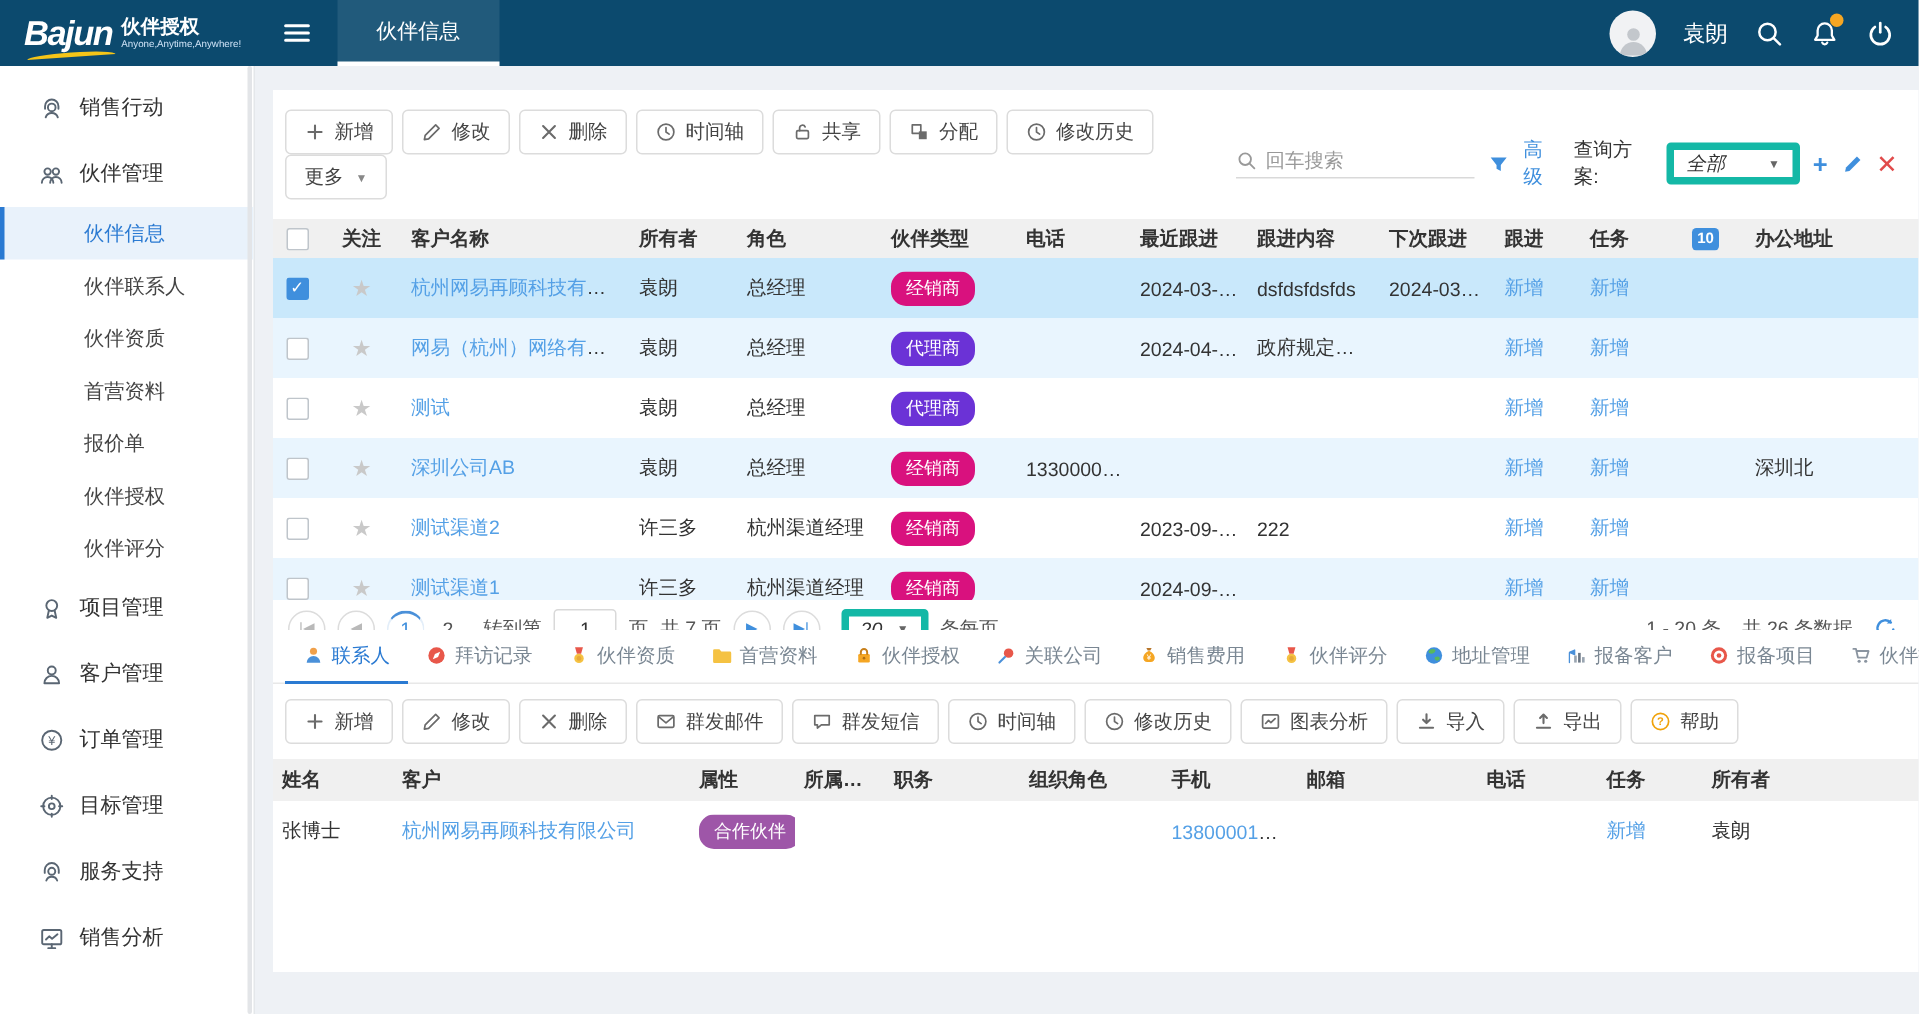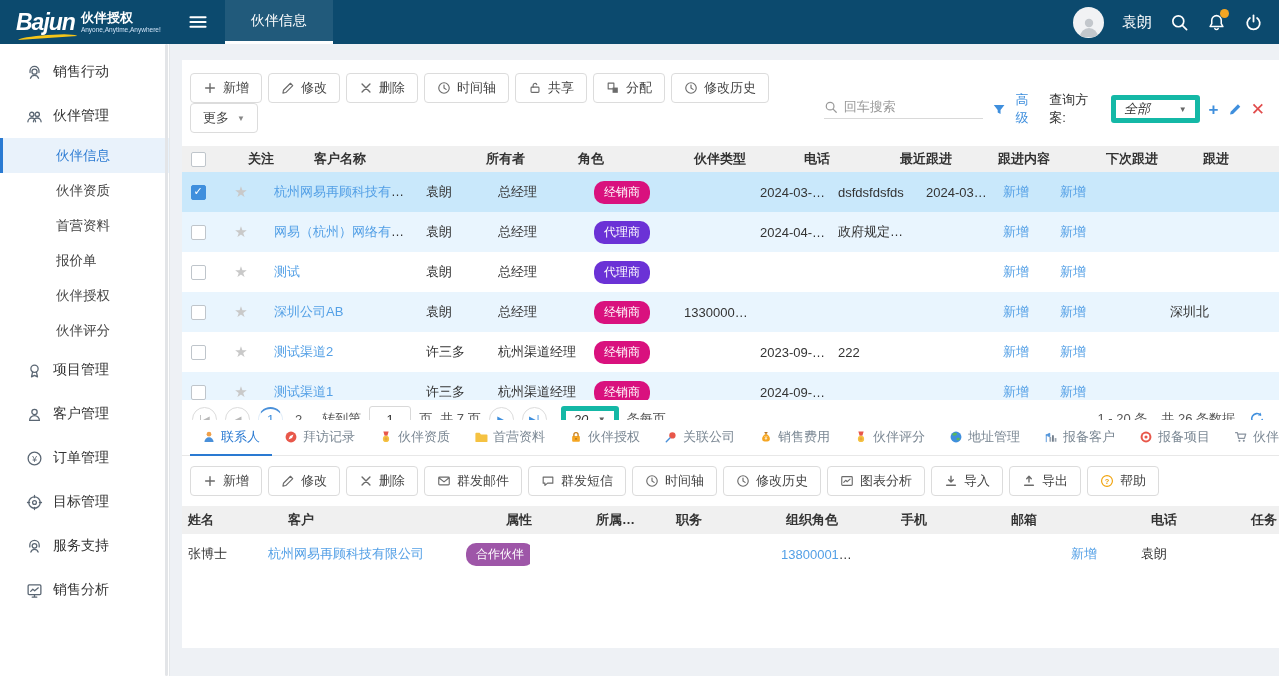--- a/index.html
+++ b/index.html
@@ -51,21 +51,21 @@
   .adv-link { color:#3f8fdd; font-size:13px; cursor:pointer; }
   .query-label { color:#333; font-size:13px; }
   .selectbox { display:flex; align-items:center; justify-content:space-between; width:92px; height:28px; border:5px solid #14b8a6; border-radius:3px; padding:0 8px; font-size:13px; color:#333; cursor:pointer;font-style:italic; }
   .selectbox .caret { font-size:8px; color:#666; }
   .mini-act { font-size:17px; font-weight:bold; cursor:pointer; line-height:1; }
   .blue { color:#3f8fdd; } .red { color:#e14b4b; }
   .ic-funnel { width:15px; height:15px; }
 
   
   .grid-row { display:flex; align-items:center; }
-  .grid-head { background:#f0f0f0; height:26px; font-size:13px; font-weight:bold; color:#333;gap:20px; }
+  .grid-head { background:#f0f0f0; height:26px; font-size:13px; font-weight:bold; color:#333; }
   .cell { padding:0 6px; overflow:hidden; white-space:nowrap; text-overflow:ellipsis; font-size:13px; color:#333; flex:none; }
   .c-center { display:flex; justify-content:center; padding:0; }
   .rows-viewport { height:284px; overflow:hidden; }
   .data-row { height:40px; }
   .data-row.stripe { background:#e9f5fe; }
   .data-row.sel { background:#c9e8fb; }
   .data-row.partial { height:17px; align-items:flex-start; padding-top:11px; }
   .link { color:#54a0e6; cursor:pointer; text-decoration:none; }
   .star { color:#c9c9c9; font-size:15px; cursor:pointer; }
   .cbx { width:15px; height:15px; border:1px solid #bfc5cb; border-radius:2px; background:#fff; cursor:pointer; position:relative; }
@@ -158,20 +158,24 @@
           <circle cx="5.4" cy="6" r="2" stroke="currentColor" stroke-width="1.2"></circle>
           <circle cx="10.6" cy="6" r="2" stroke="currentColor" stroke-width="1.2"></circle>
           <path d="M1.8 13a3.6 3.6 0 0 1 7.2 0M7 13a3.6 3.6 0 0 1 7.2 0" stroke="currentColor" stroke-width="1.2"></path>
         </svg>
       </span>
        <span>伙伴管理</span>
      </div>
     <div class="side-item side-sub active">
 
        <span>伙伴信息</span>
+     </div>
+    <div class="side-item side-sub">
+
+       <span>伙伴联系人</span>
      </div>
     <div class="side-item side-sub">
 
        <span>伙伴资质</span>
      </div>
     <div class="side-item side-sub">
 
        <span>首营资料</span>
      </div>
     <div class="side-item side-sub">

